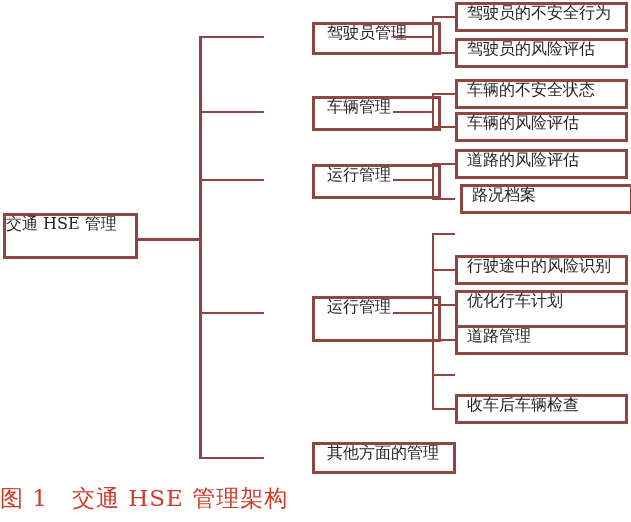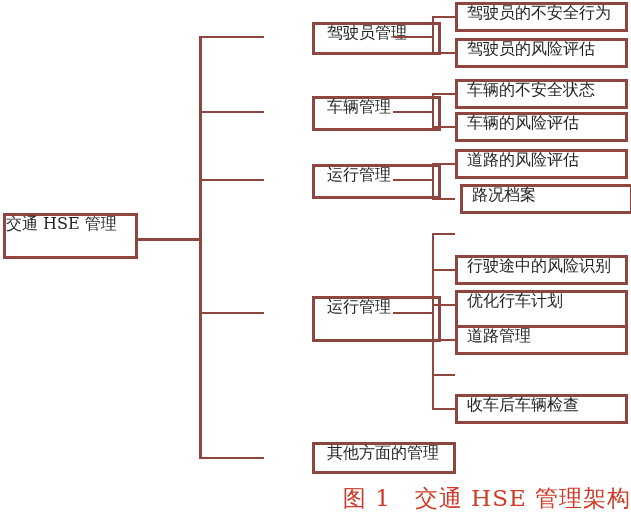--- a/index.html
+++ b/index.html
@@ -31,21 +31,21 @@
   .node.root{padding-left:0;}
   .node.mid{padding-left:12px;margin-left:48px;}
   .node.leaf{padding-left:9px;}
   .hline{position:absolute;height:2px;background:var(--line);}
   .hline.thick{height:3px;}
   .vline{position:absolute;width:2px;background:var(--line);}
   .vline.trunk{width:3px;}
   .caption{
     position:absolute;
     left:0;top:485px;width:631px;
-    text-align:right;
+    text-align:left;
     color:var(--caption);
     font-size:23px;
     letter-spacing:1px;
     line-height:1.2;
   }
 </style>
 </head>
 <body>
 
 <div class="stage">

